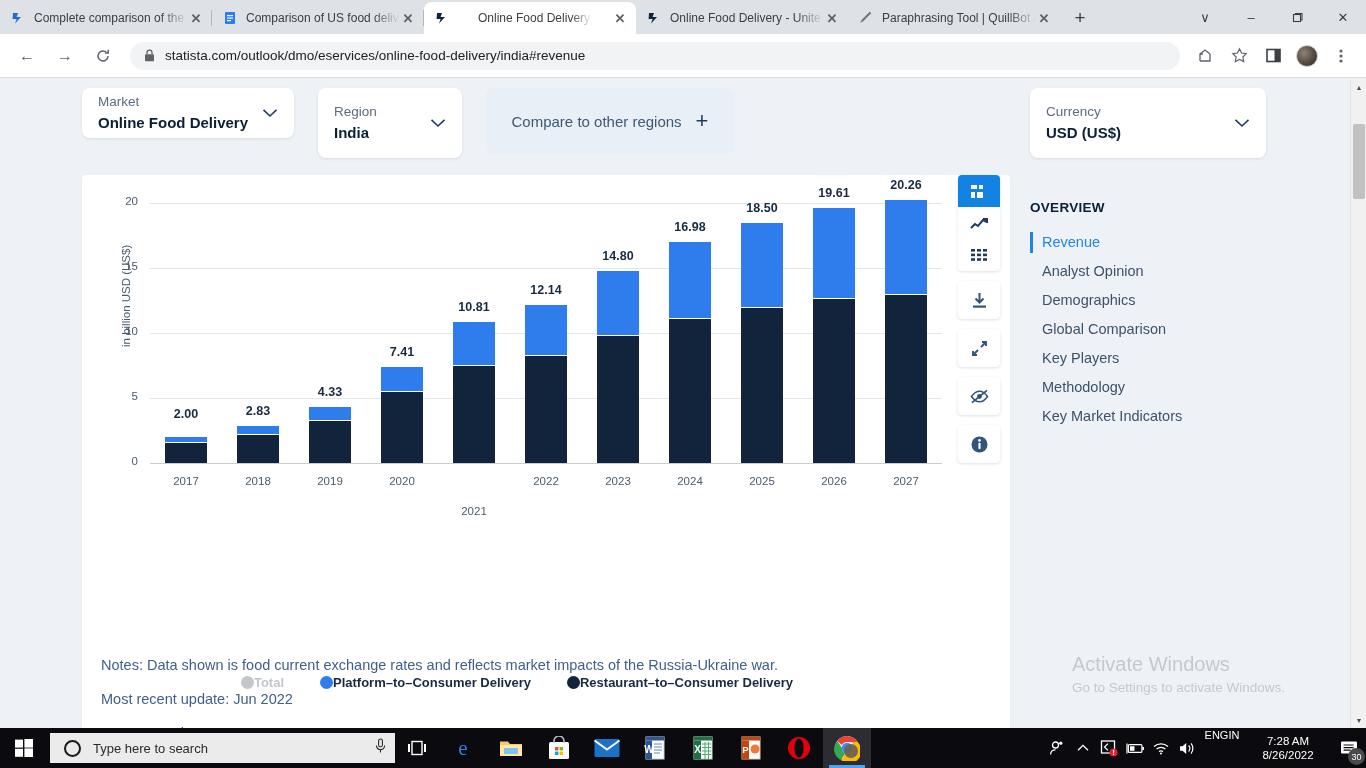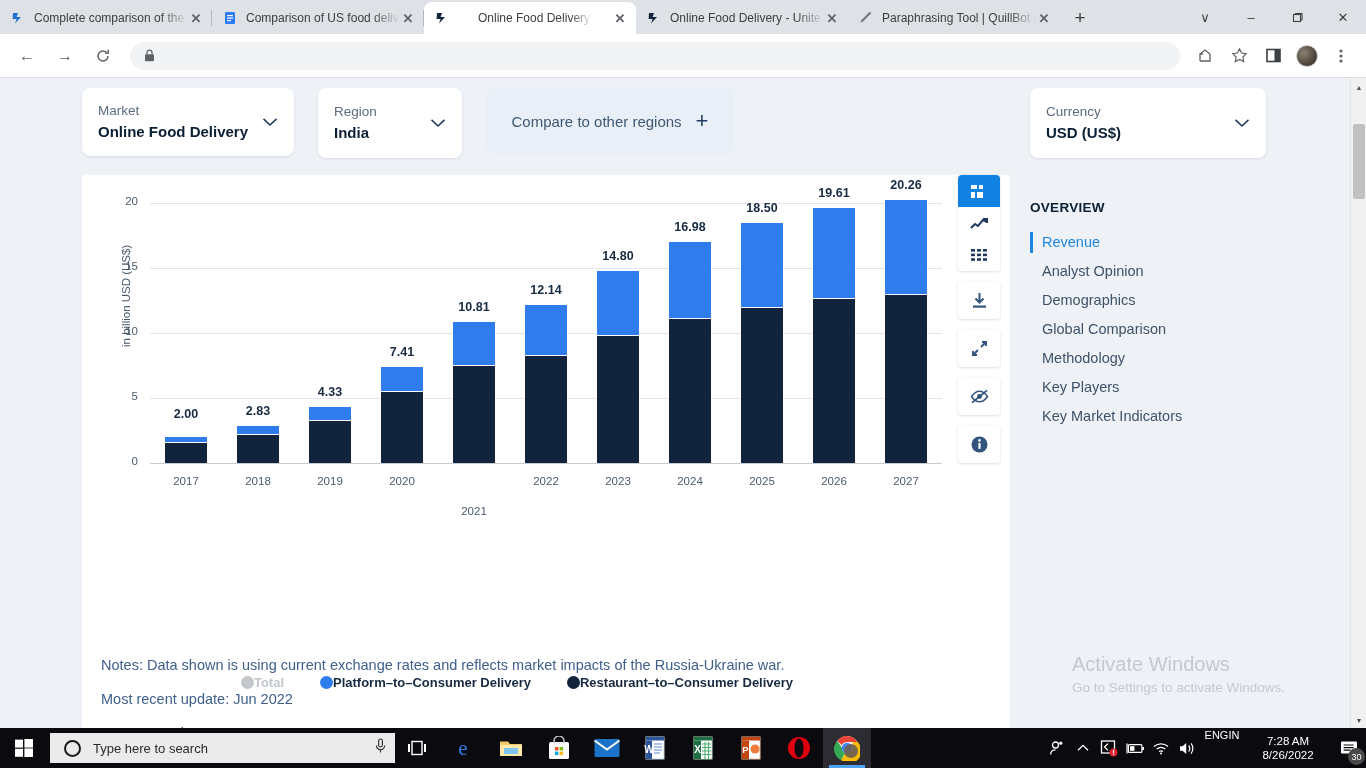--- a/index.html
+++ b/index.html
@@ -368,20 +368,21 @@
           <path d="M13.2 1.8v3.3H9.9" fill="none" stroke="#5f6368" stroke-width="1.5"></path>
         </svg>
     </div>
     <div class="omnibox">
       <span class="lock-icon">
         <svg width="11" height="13" viewBox="0 0 11 13">
             <rect x="1" y="5.3" width="9" height="7" rx="1" fill="#5f6368"></rect>
             <path d="M3 5.3V3.6a2.5 2.5 0 0 1 5 0v1.7" fill="none" stroke="#5f6368" stroke-width="1.3"></path>
           </svg>
       </span>
+      <span class="omnibox-url">statista.com/outlook/dmo/eservices/online-food-delivery/india#revenue</span>
     </div>
     <div class="tb-icon">
       <svg width="16" height="16" viewBox="0 0 16 16">
           <path d="M3 13V6h3M3 6l5-4 5 4M13 6v7H3" fill="none" stroke="#5f6368" stroke-width="1.3"></path>
         </svg>
     </div>
     <div class="tb-icon">
       <svg width="17" height="17" viewBox="0 0 17 17">
           <path d="M8.5 1.8 10.6 6l4.6.7-3.3 3.3.8 4.6-4.2-2.2-4.2 2.2.8-4.6L1.8 6.7 6.4 6z" fill="none" stroke="#5f6368" stroke-width="1.2"></path>
         </svg>
@@ -400,21 +401,21 @@
           <circle cx="2" cy="3" r="1.6" fill="#5f6368"></circle>
           <circle cx="2" cy="8" r="1.6" fill="#5f6368"></circle>
           <circle cx="2" cy="13" r="1.6" fill="#5f6368"></circle>
         </svg>
     </div>
   </div>
 
   <div class="page">
 
     <div class="filterbar">
-      <div class="filter-card" style="left:82px; width:212px; height:68px;">
+      <div class="filter-card" style="left:82px; width:212px; height:50px;">
         <div class="filter-inner">
           <div class="filter-label">Market</div>
           <div class="filter-value">Online Food Delivery</div>
         </div>
         <span class="chev">
           <svg width="16" height="10" viewBox="0 0 16 10">
               <path d="M1.5 1.8 8 8 14.5 1.8" fill="none" stroke="#1f3a5f" stroke-width="1.6"></path>
             </svg>
         </span>
       </div>
@@ -543,21 +544,21 @@
           <div class="legend-item">
             <span class="legend-dot" style="background: rgb(47, 125, 237);"></span>
             <span class="legend-text">Platform–to–Consumer Delivery</span>
           </div>
           <div class="legend-item">
             <span class="legend-dot" style="background: rgb(18, 36, 60);"></span>
             <span class="legend-text">Restaurant–to–Consumer Delivery</span>
           </div>
         </div>
       <div class="notes" id="notes">
-          <div class="note-line">Notes: Data shown is using current exchange rates and reflects market impacts of the Russia-Ukraine war.</div>
+          <div class="note-line">Notes: Data shown is food current exchange rates and reflects market impacts of the Russia-Ukraine war.</div>
           <div class="note-line">Most recent update: Jun 2022</div>
           <div class="note-line">Source: Statista</div>
         </div>
     </div>
 
     <div class="chart-toolbar">
       <div class="tool-group">
         <div class="tool-btn active">
           <svg width="17" height="15" viewBox="0 0 17 15">
               <rect x="0" y="1" width="6" height="4" fill="#fff"></rect>
@@ -616,22 +617,22 @@
       </div>
     </div>
 
     <div class="sidebar">
       <div class="sidebar-title">OVERVIEW</div>
       <div id="side-items">
           <div class="side-item active">Revenue</div>
           <div class="side-item">Analyst Opinion</div>
           <div class="side-item">Demographics</div>
           <div class="side-item">Global Comparison</div>
+          <div class="side-item">Key Players</div>
           <div class="side-item">Methodology</div>
-          <div class="side-item">Key Players</div>
           <div class="side-item">Key Market Indicators</div>
         </div>
     </div>
 
     <div class="watermark">
       <div class="wm-title">Activate Windows</div>
       <div class="wm-sub">Go to Settings to activate Windows.</div>
     </div>
   </div>
 

